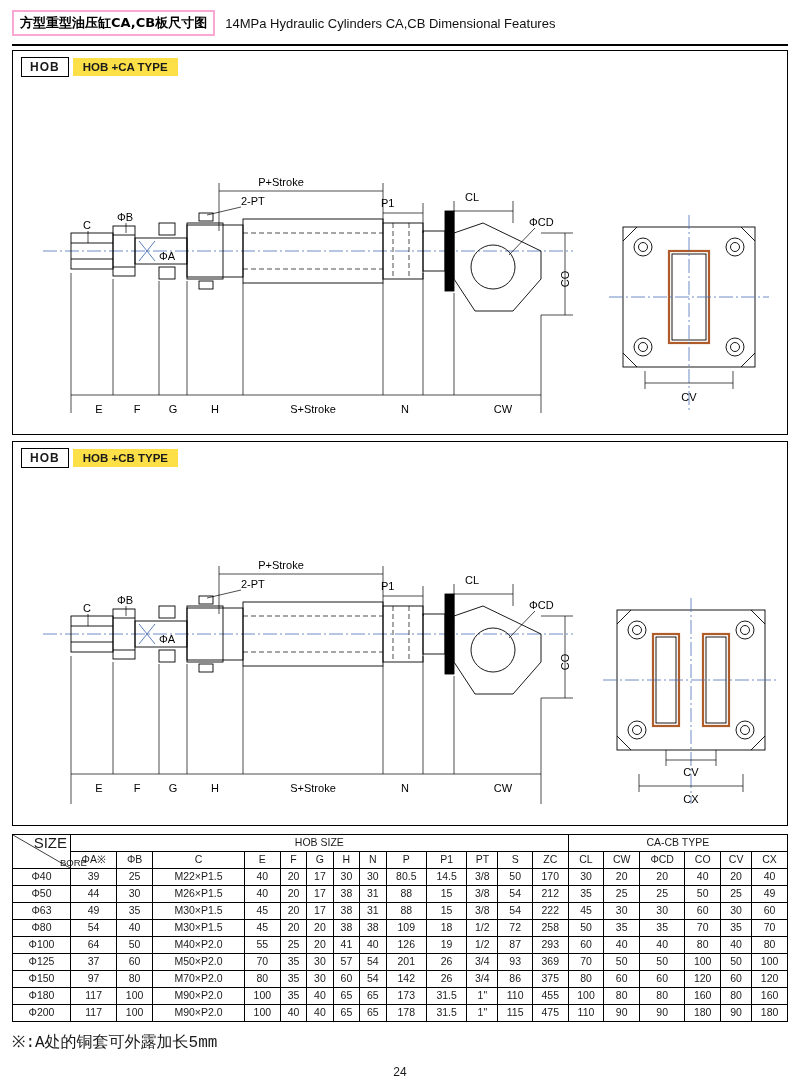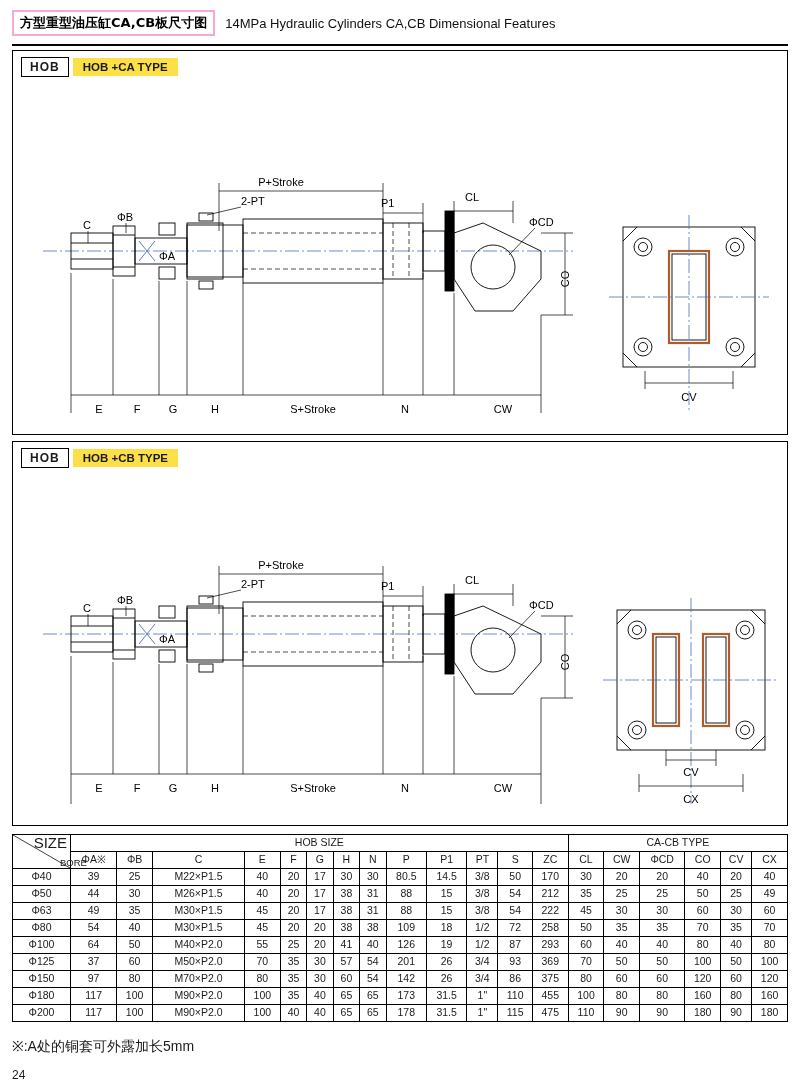--- a/index.html
+++ b/index.html
@@ -39,22 +39,22 @@
 
   
   table.spec { border-collapse:collapse; width:100%; margin-top:8px; font-size:10.5px; }
   table.spec th, table.spec td {
     border:1px solid #000; text-align:center; padding:1px 2px; height:17px;
     font-weight:normal; line-height:1.1;
   }
   table.spec thead th { font-weight:normal; }
   .col-size { width:58px; }
   td.bore { font-weight:normal; }
-  .note { font-size:14px; margin-top:14px; }
-  .pageno { text-align:left; font-size:12px; margin-top:12px; }
+  .note { font-size:16px; margin-top:8px;font-family:Liberation Mono, monospace; }
+  .pageno { text-align:center; font-size:12px; margin-top:12px; }
 
   .corner { position:relative; }
   .corner .diag { position:absolute; left:0; top:0; width:100%; height:100%; }
   .corner .sz { position:absolute; right:3px; top:0px; font-size:15px; }
   .corner .br { position:absolute; left:3px; bottom:0px; font-size:9.5px;margin-left:44px; }
 </style>
 </head>
 <body>
 
 <div class="page">

